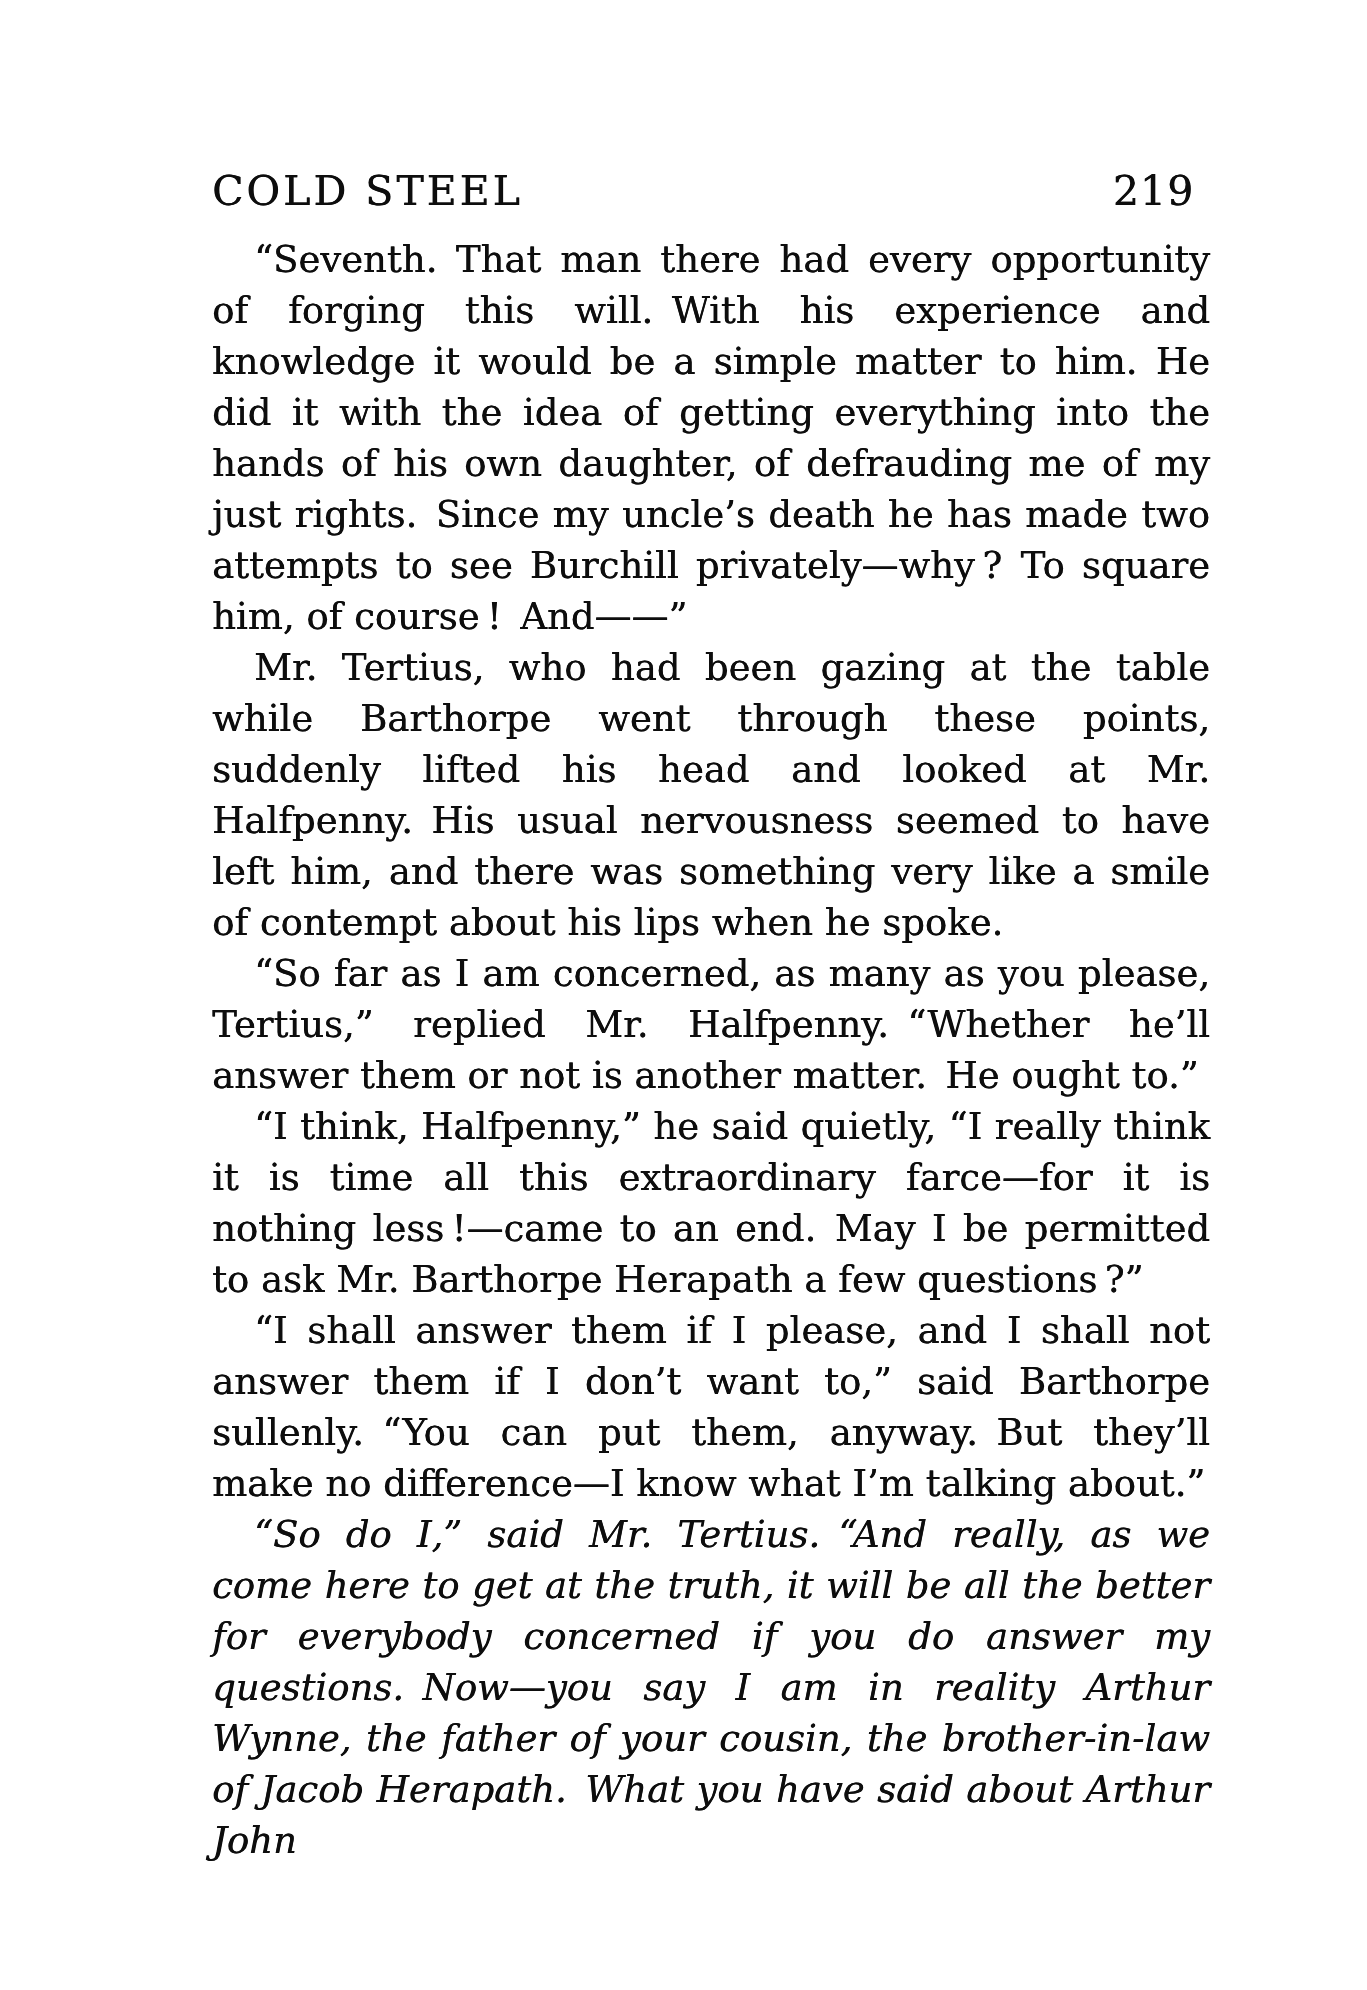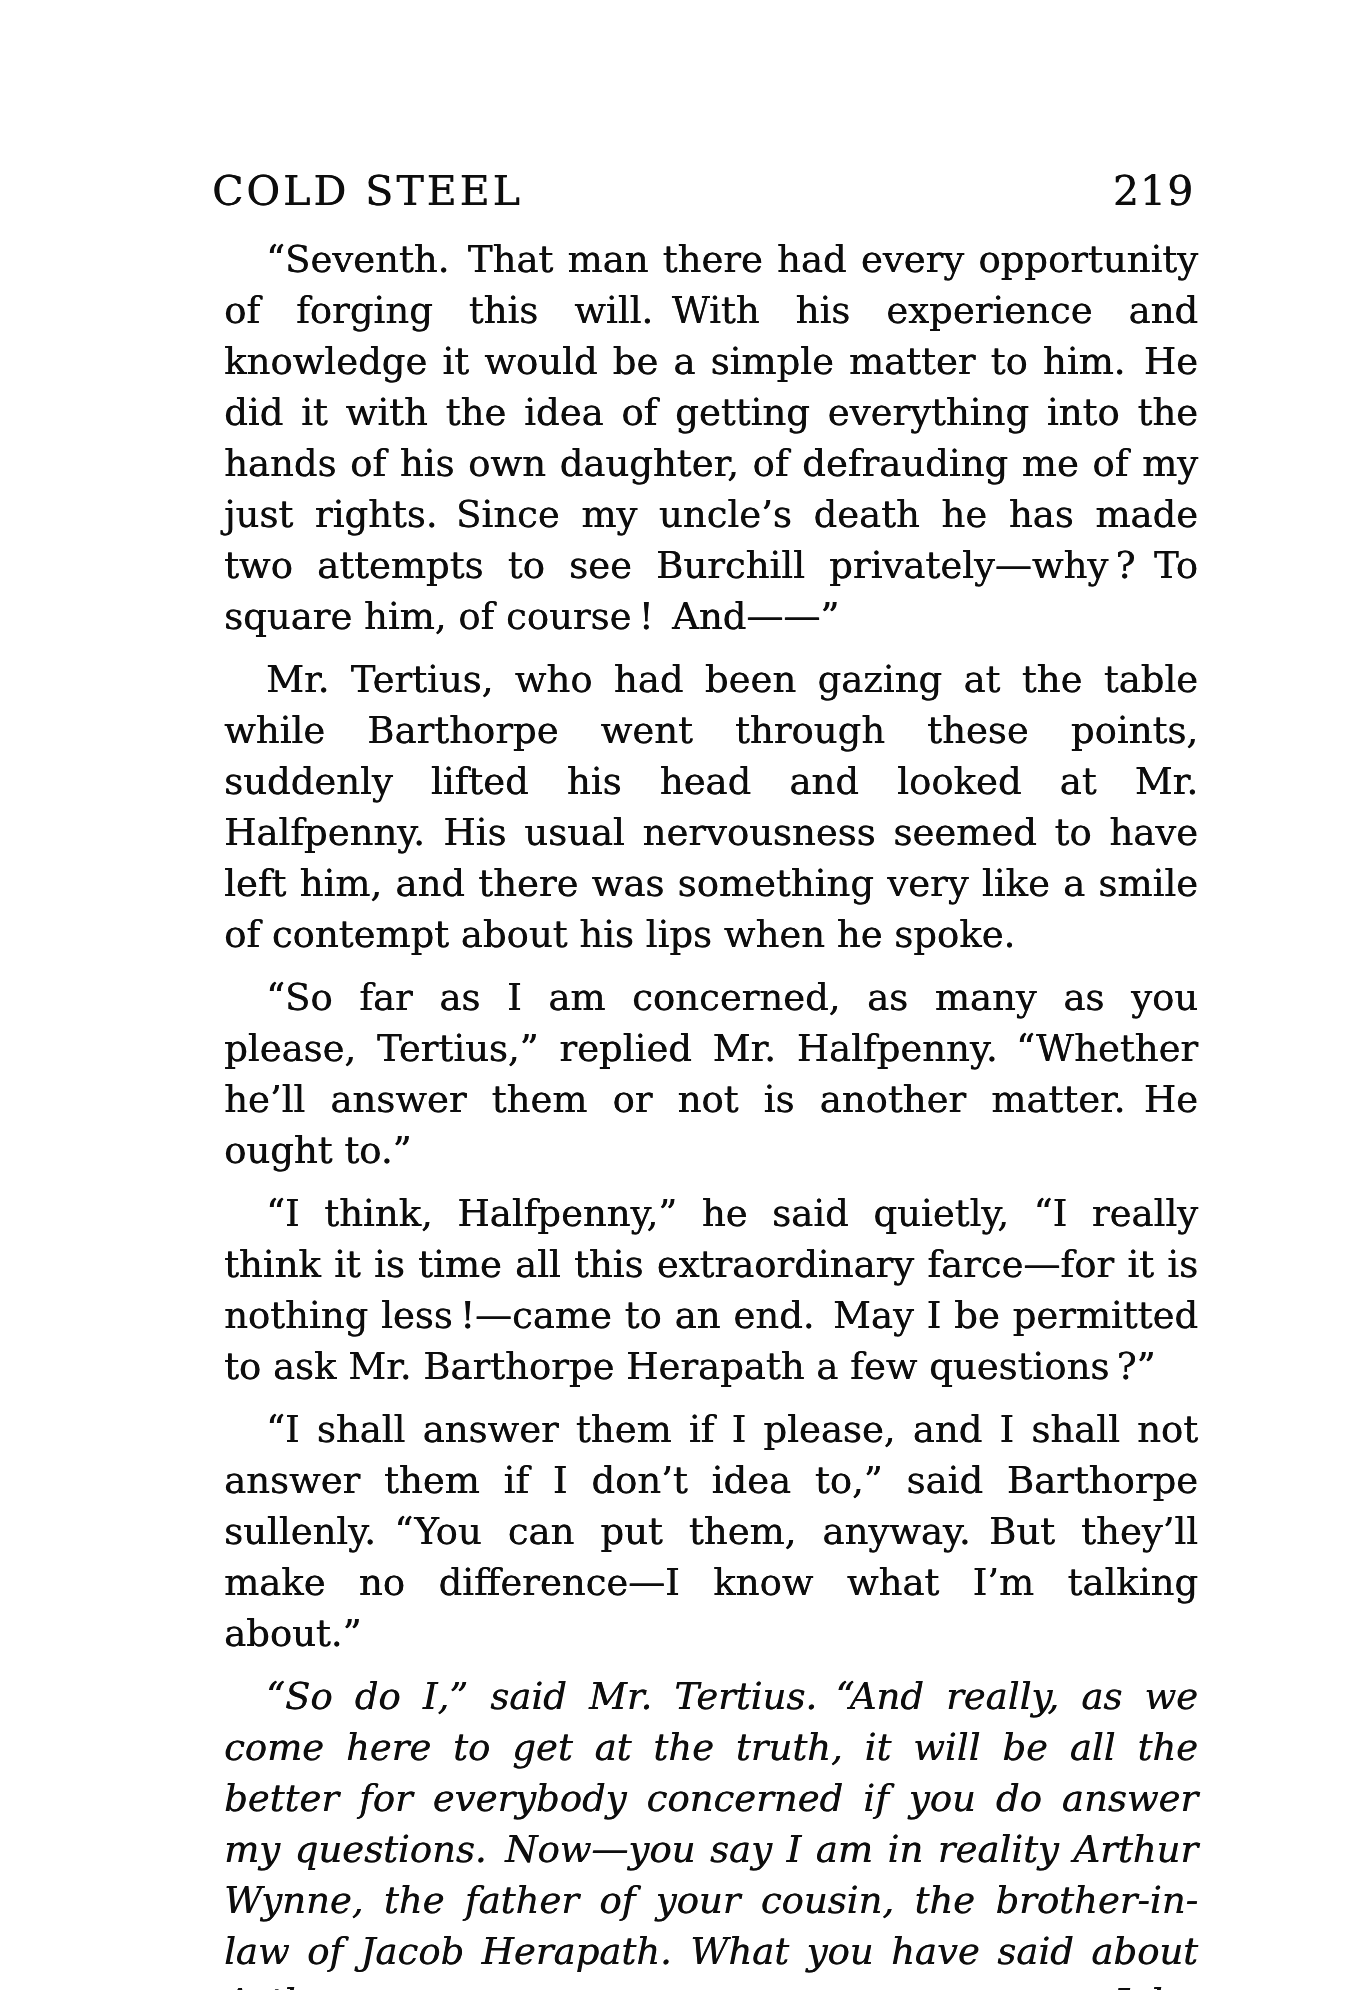--- a/index.html
+++ b/index.html
@@ -34,21 +34,21 @@
   .page-number {
     position: absolute;
     right: 16px;
     top: 0;
     letter-spacing: 1px;
   }
   .body-text {
     margin-top: 14px;
   }
   .body-text p {
-    margin: 12px;
+    margin: 0;
     font-size: 37px;
     line-height: 51px;
     text-align: justify;
     text-indent: 42px;
     text-shadow: 0.4px 0 0 currentColor;
   }
   
   .body-text p.continues {
     text-align-last: justify;
     font-style: italic;
@@ -63,18 +63,18 @@
     <div class="running-head">
       <span class="head-title">COLD STEEL</span>
       <span class="page-number">219</span>
     </div>
 
     <div class="body-text">
       <p>“Seventh. That man there had every opportunity of forging this will. With his experience and knowledge it would be a simple matter to him. He did it with the idea of getting everything into the hands of his own daughter, of defrauding me of my just rights. Since my uncle’s death he has made two attempts to see Burchill privately—why ? To square him, of course ! And——”</p>
       <p>Mr. Tertius, who had been gazing at the table while Barthorpe went through these points, suddenly lifted his head and looked at Mr. Halfpenny. His usual nervousness seemed to have left him, and there was something very like a smile of contempt about his lips when he spoke.</p>
       <p>“So far as I am concerned, as many as you please, Tertius,” replied Mr. Halfpenny. “Whether he’ll answer them or not is another matter. He ought to.”</p>
       <p>“I think, Halfpenny,” he said quietly, “I really think it is time all this extraordinary farce—for it is nothing less !—came to an end. May I be permitted to ask Mr. Barthorpe Herapath a few questions ?”</p>
-      <p>“I shall answer them if I please, and I shall not answer them if I don’t idea to,” said Barthorpe sullenly. “You can put them, anyway. But they’ll make no difference—I know what I’m talking about.”</p>
+      <p>“I shall answer them if I please, and I shall not answer them if I don’t want to,” said Barthorpe sullenly. “You can put them, anyway. But they’ll make no difference—I know what I’m talking about.”</p>
       <p class="continues">“So do I,” said Mr. Tertius. “And really, as we come here to get at the truth, it will be all the better for everybody concerned if you do answer my questions. Now—you say I am in reality Arthur Wynne, the father of your cousin, the brother-in-law of Jacob Herapath. What you have said about Arthur John</p>
     </div>
 
   </div>
 </div>
 
 </body></html>

